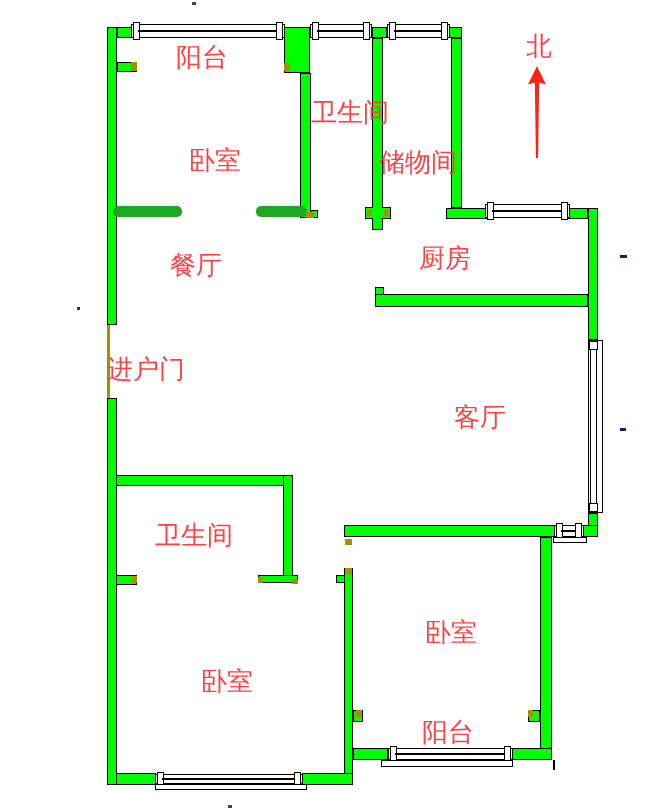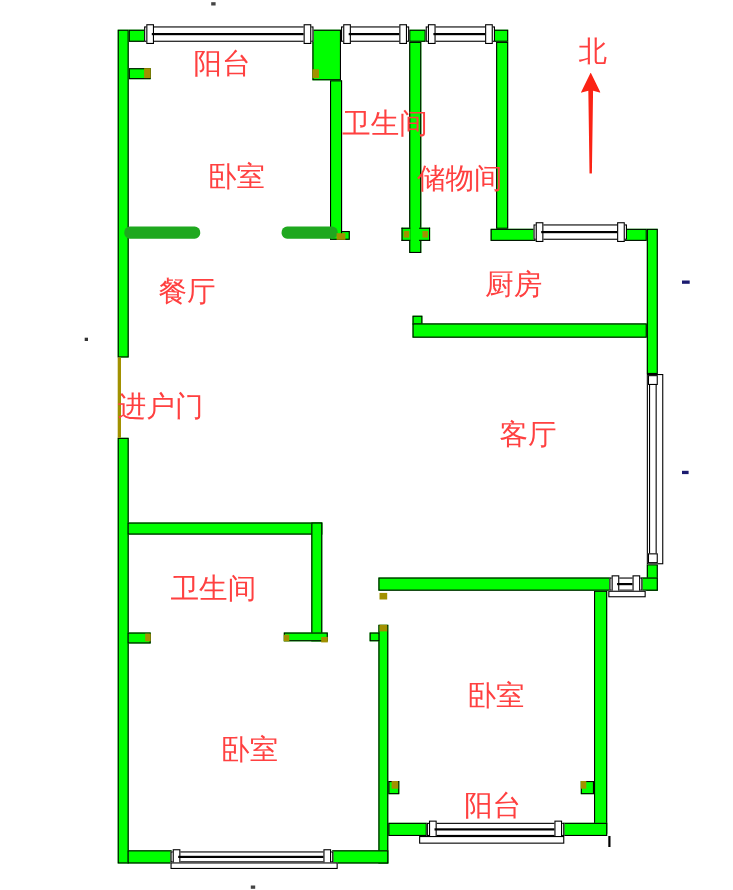--- a/index.html
+++ b/index.html
@@ -122,24 +122,24 @@
   <div class="jamb" style="left:356px;top:710px;width:6px;height:7px"></div>
   <div class="jamb" style="left:528px;top:710px;width:5px;height:7px"></div>
 
   <div class="lbl" style="left:526px;top:33px">北</div>
   <div class="north-arrow"></div>
 
   <div class="lbl" style="left:176px;top:44px">阳台</div>
   <div class="lbl" style="left:189px;top:147px">卧室</div>
   <div class="lbl" style="left:311px;top:99px">卫生间</div>
   <div class="lbl" style="left:379px;top:149px">储物间</div>
-  <div class="lbl" style="left:441px;top:245px">厨房</div>
-  <div class="lbl" style="left:144px;top:252px">餐厅</div>
+  <div class="lbl" style="left:419px;top:245px">厨房</div>
+  <div class="lbl" style="left:170px;top:252px">餐厅</div>
   <div class="lbl" style="left:107px;top:356px">进户门</div>
-  <div class="lbl" style="left:454px;top:382px">客厅</div>
+  <div class="lbl" style="left:454px;top:404px">客厅</div>
   <div class="lbl" style="left:155px;top:522px">卫生间</div>
   <div class="lbl" style="left:425px;top:619px">卧室</div>
   <div class="lbl" style="left:201px;top:668px">卧室</div>
   <div class="lbl" style="left:422px;top:719px">阳台</div>
 
   <div class="art" style="left:192px;top:2px;width:4px;height:3px;background:#444"></div>
   <div class="art" style="left:77px;top:307px;width:3px;height:3px;background:#333"></div>
   <div class="art" style="left:620px;top:255px;width:7px;height:3px;background:#1b1b70"></div>
   <div class="art" style="left:620px;top:428px;width:6px;height:3px;background:#1b1b70"></div>
   <div class="art" style="left:553px;top:760px;width:2px;height:10px;background:#000"></div>

